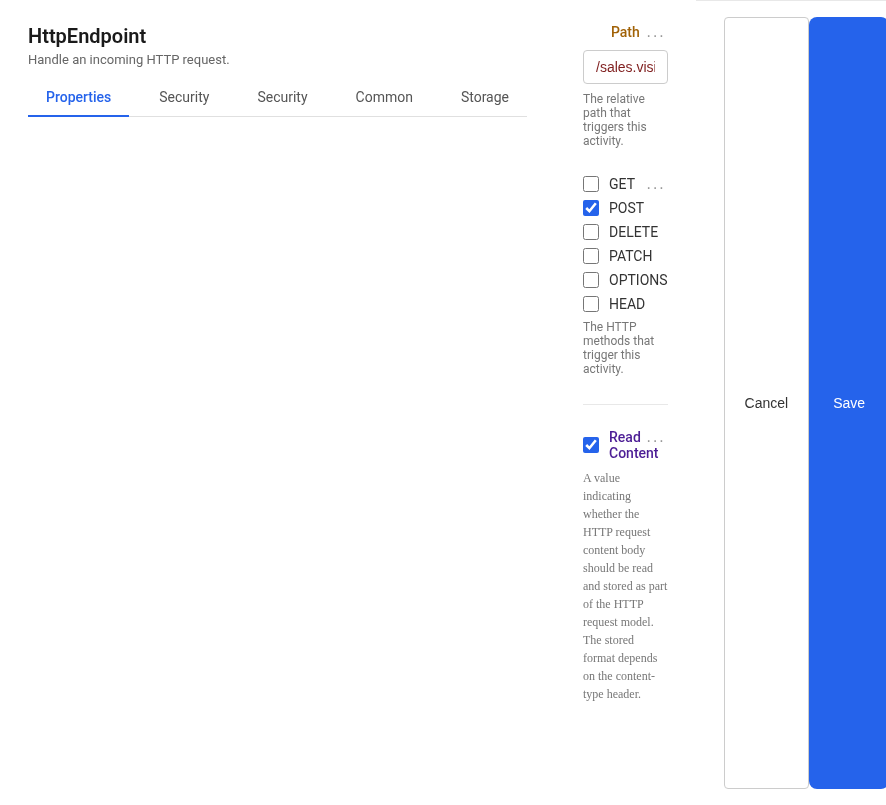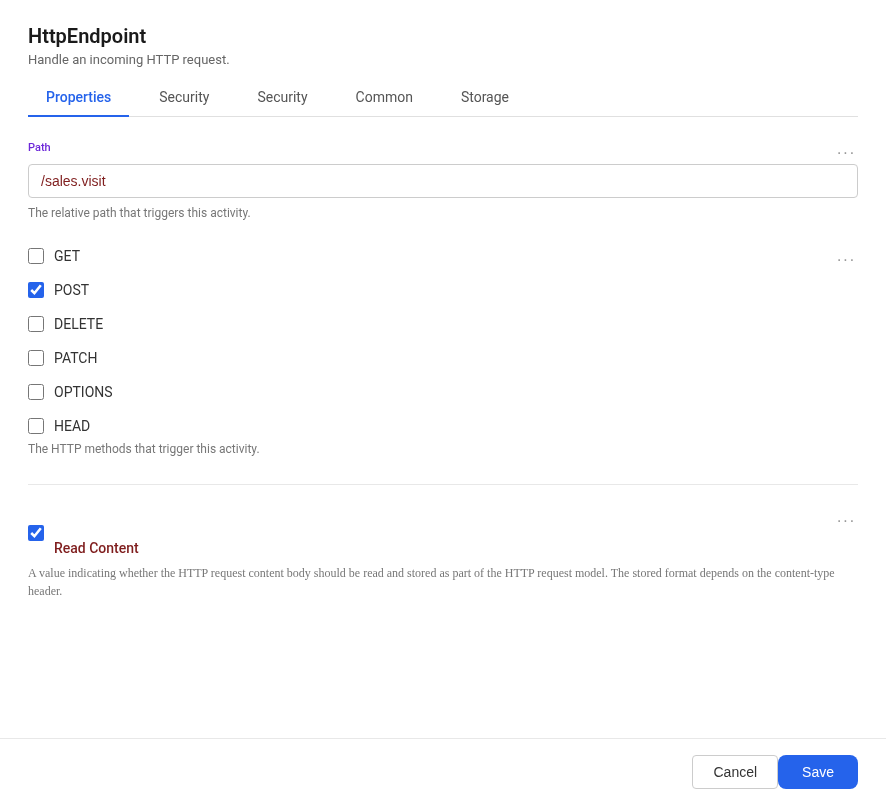--- a/index.html
+++ b/index.html
@@ -16,21 +16,20 @@
       width: 886px;
       min-height: 805px;
       position: relative;
     }
 
     .page-container {
       width: 886px;
       min-height: 805px;
       background: #fff;
       display: flex;
-      flex-direction: column;
     }
 
     .header {
       padding: 24px 28px 0 28px;
     }
 
     .header-title {
       font-size: 20px;
       font-weight: 600;
       color: #1a1a1a;
@@ -70,24 +69,25 @@
       padding: 24px 28px;
       flex: 1;
     }
 
     .field-section {
       margin-bottom: 28px;
       position: relative;
     }
 
     .field-label {
-      font-size: 11px;
-      font-weight: 500;
-      color: #6d28d9;
+      font-size: 14px;
+      font-weight: 500;
+      color: #a16207;
       margin-bottom: 10px;
+      text-align: center;
     }
 
     .field-hint {
       font-size: 12px;
       color: #777;
       margin-top: 8px;
     }
 
     .field-more-btn {
       position: absolute;
@@ -114,21 +114,21 @@
       border: 1px solid #ccc;
       border-radius: 4px;
       font-size: 14px;
       color: #7f1d1d;
       outline: none;
     }
 
     .checkbox-group {
       display: flex;
       flex-direction: column;
-      gap: 18px;
+      gap: 8px;
       justify-content: center;
     }
 
     .checkbox-item {
       display: flex;
       align-items: center;
       gap: 10px;
       cursor: pointer;
       user-select: none;
     }
@@ -165,22 +165,21 @@
       width: 16px;
       height: 16px;
       cursor: pointer;
       accent-color: #2563eb;
       flex-shrink: 0;
     }
 
     .read-content-label {
       font-size: 14px;
       font-weight: 500;
-      color: #7f1d1d;
-      margin-top: 31px;
+      color: #4c1d95;
     }
 
     .read-content-desc {
       font-size: 12px;
       color: #777;
       line-height: 1.5;
       font-family: Liberation Serif, serif;
     }
 
     .footer {

